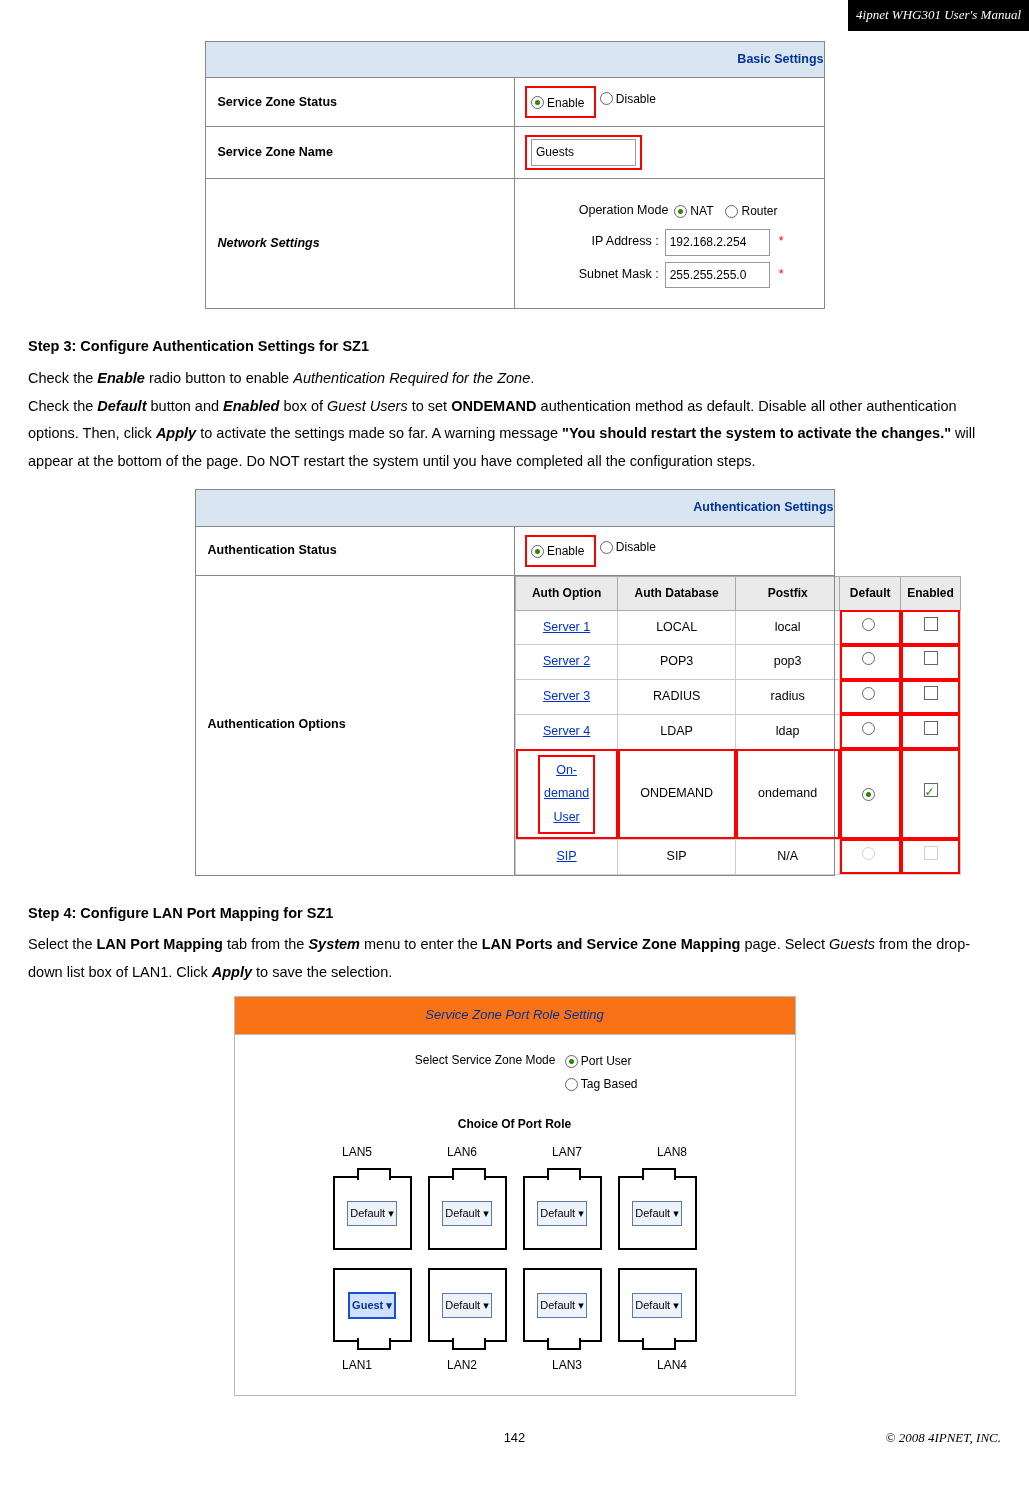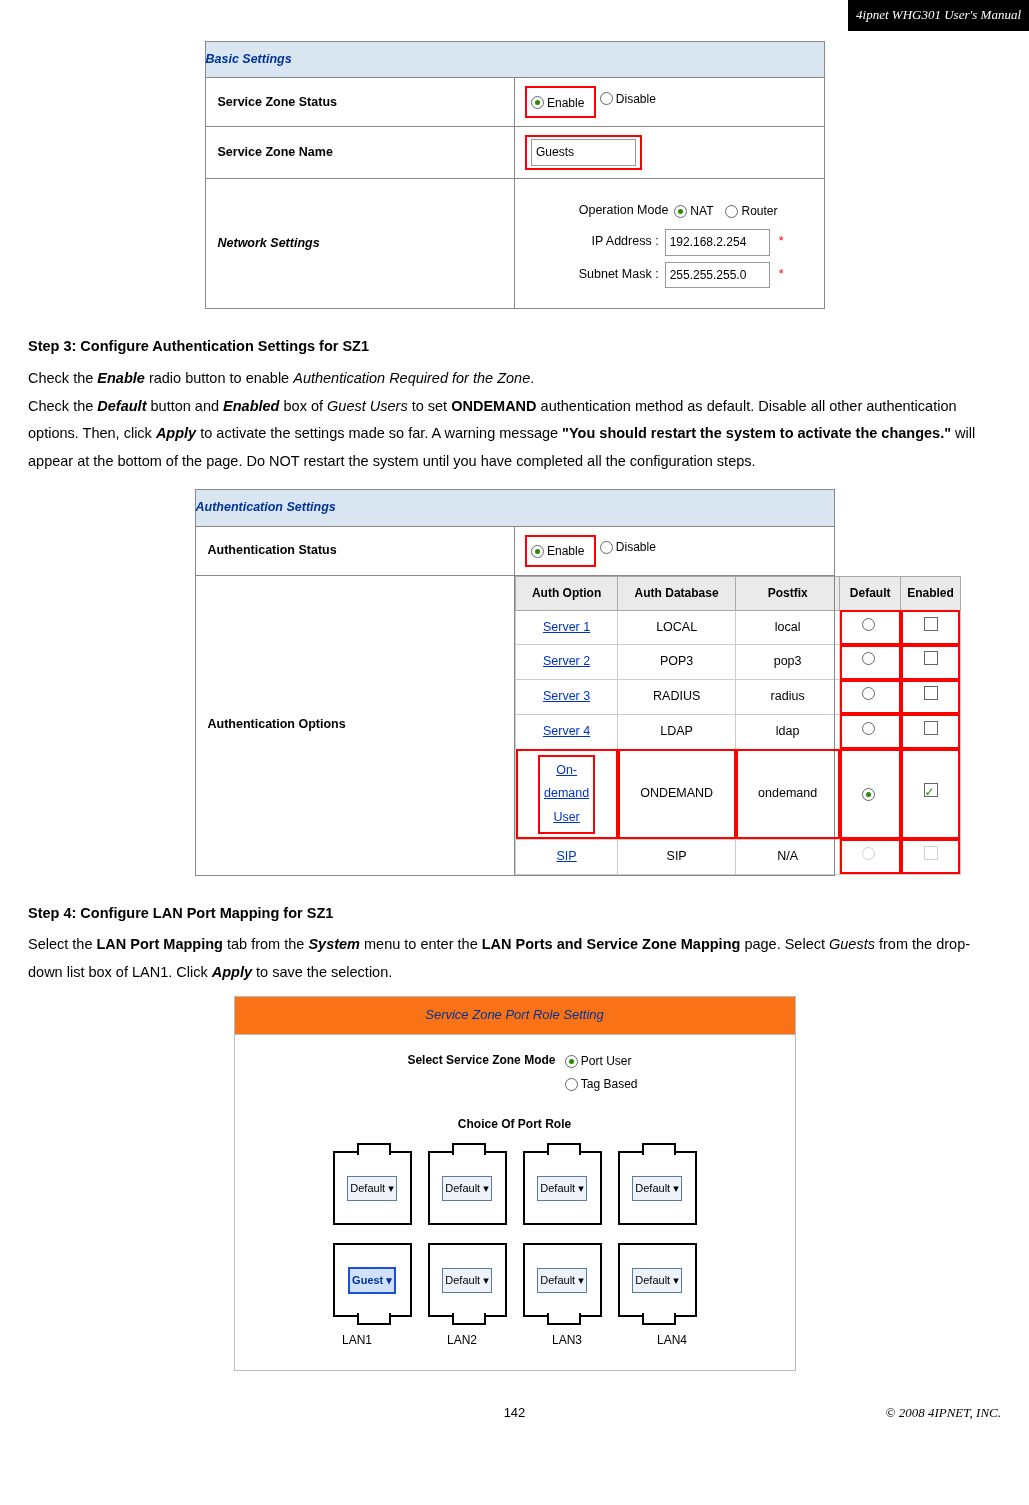--- a/index.html
+++ b/index.html
@@ -17,21 +17,21 @@
 
   
   .step-h{font-weight:bold;margin-top:24px;margin-bottom:4px;}
   .bi{font-weight:bold;font-style:italic;}
   .it{font-style:italic;}
   .b{font-weight:bold;}
 
   
   .gtbl{border-collapse:collapse;margin:0 auto;table-layout:fixed;}
   .gtbl td,.gtbl th{border:1px solid #888;font-size:12.5px;}
-  .sec-title{background:#d9e6f2;font-weight:bold;font-style:italic;color:#003399;text-align:left;padding:6px 0;}
+  .sec-title{background:#d9e6f2;font-weight:bold;color:#003399;text-align:right;padding:6px 0;}
   .lab-cell{background:#fff;font-weight:bold;padding:10px 12px;vertical-align:middle;}
   .val-cell{background:#fff;padding:8px 10px;font-size:12px;}
   .redbox{border:2px solid red;display:inline-block;padding:2px 4px;}
   .radio{display:inline-flex;align-items:center;margin-right:6px;font-size:12px;}
   .rdot{width:11px;height:11px;border:1px solid #666;border-radius:50%;margin-right:3px;display:inline-flex;align-items:center;justify-content:center;}
   .rdot.on::after{content:"";width:5px;height:5px;background:#2b8a00;border-radius:50%;}
   .txtin{border:1px solid #999;font-size:12px;padding:1px 4px;width:95px;display:inline-block;}
   .star{color:red;margin-left:3px;}
   .netrow{display:flex;align-items:center;justify-content:flex-end;margin:6px 0;gap:6px;}
   .netrow .nl{width:120px;text-align:right;}
@@ -44,21 +44,21 @@
   .rowred td{outline:2px solid red;outline-offset:-2px;}
   .cellred{outline:2px solid red;outline-offset:-2px;}
   .chk{width:12px;height:12px;border:1px solid #666;display:inline-block;}
   .chk.on{background:#fff;position:relative;}
   .chk.on::after{content:"✓";color:#1a8a00;font-size:12px;position:absolute;top:-3px;left:0;}
 
   
   .port-wrap{border:1px solid #bbb;width:560px;margin:10px auto 0;padding-bottom:18px;}
   .port-title{background:#f97316;color:#003399;font-weight:normal;font-style:italic;text-align:center;padding:6px 0;border-bottom:1px solid #bbb;font-size:13px;}
   .pmode{text-align:center;font-size:12px;margin:14px 0 6px;}
-  .pmode .ml{display:inline-block;width:170px;text-align:right;margin-right:6px;font-weight:bold;}
+  .pmode .ml{display:inline-block;width:170px;text-align:right;margin-right:6px;font-weight:normal;}
   .pmode .opts{display:inline-block;text-align:left;vertical-align:top;}
   .pchoice{text-align:center;font-size:12px;font-weight:bold;margin:14px 0 6px;}
   .ports-grid{display:flex;flex-direction:column;align-items:center;gap:2px;}
   .prow-lab{display:flex;gap:30px;font-size:12px;}
   .prow-lab span{width:75px;text-align:center;}
   .prow{display:flex;gap:16px;text-align:center;}
   .port{width:75px;height:70px;border:2px solid #000;position:relative;display:flex;align-items:center;justify-content:center;}
   
   .port.up::before{content:"";position:absolute;top:-10px;left:30%;width:40%;height:10px;border:2px solid #000;border-bottom:none;background:#fff;}
   .port.dn::before{content:"";position:absolute;bottom:-10px;left:30%;width:40%;height:10px;border:2px solid #000;border-top:none;background:#fff;}
@@ -235,20 +235,26 @@
             <span>Port User</span>
           </span><br>
       <span class="radio">
             <span class="rdot"></span>
             <span>Tag Based</span>
           </span>
     </span>
   </div>
   <div class="pchoice">Choice Of Port Role</div>
   <div class="ports-grid">
+    <div class="prow-lab" id="top-lab">
+          <span>LAN5</span>
+          <span>LAN6</span>
+          <span>LAN7</span>
+          <span>LAN8</span>
+        </div>
     <div class="prow" id="top-ports" style="margin-top:10px;margin-bottom:8px">
           <div class="port up">
             <span class="sel">Default ▾</span>
           </div>
           <div class="port up">
             <span class="sel">Default ▾</span>
           </div>
           <div class="port up">
             <span class="sel">Default ▾</span>
           </div>

